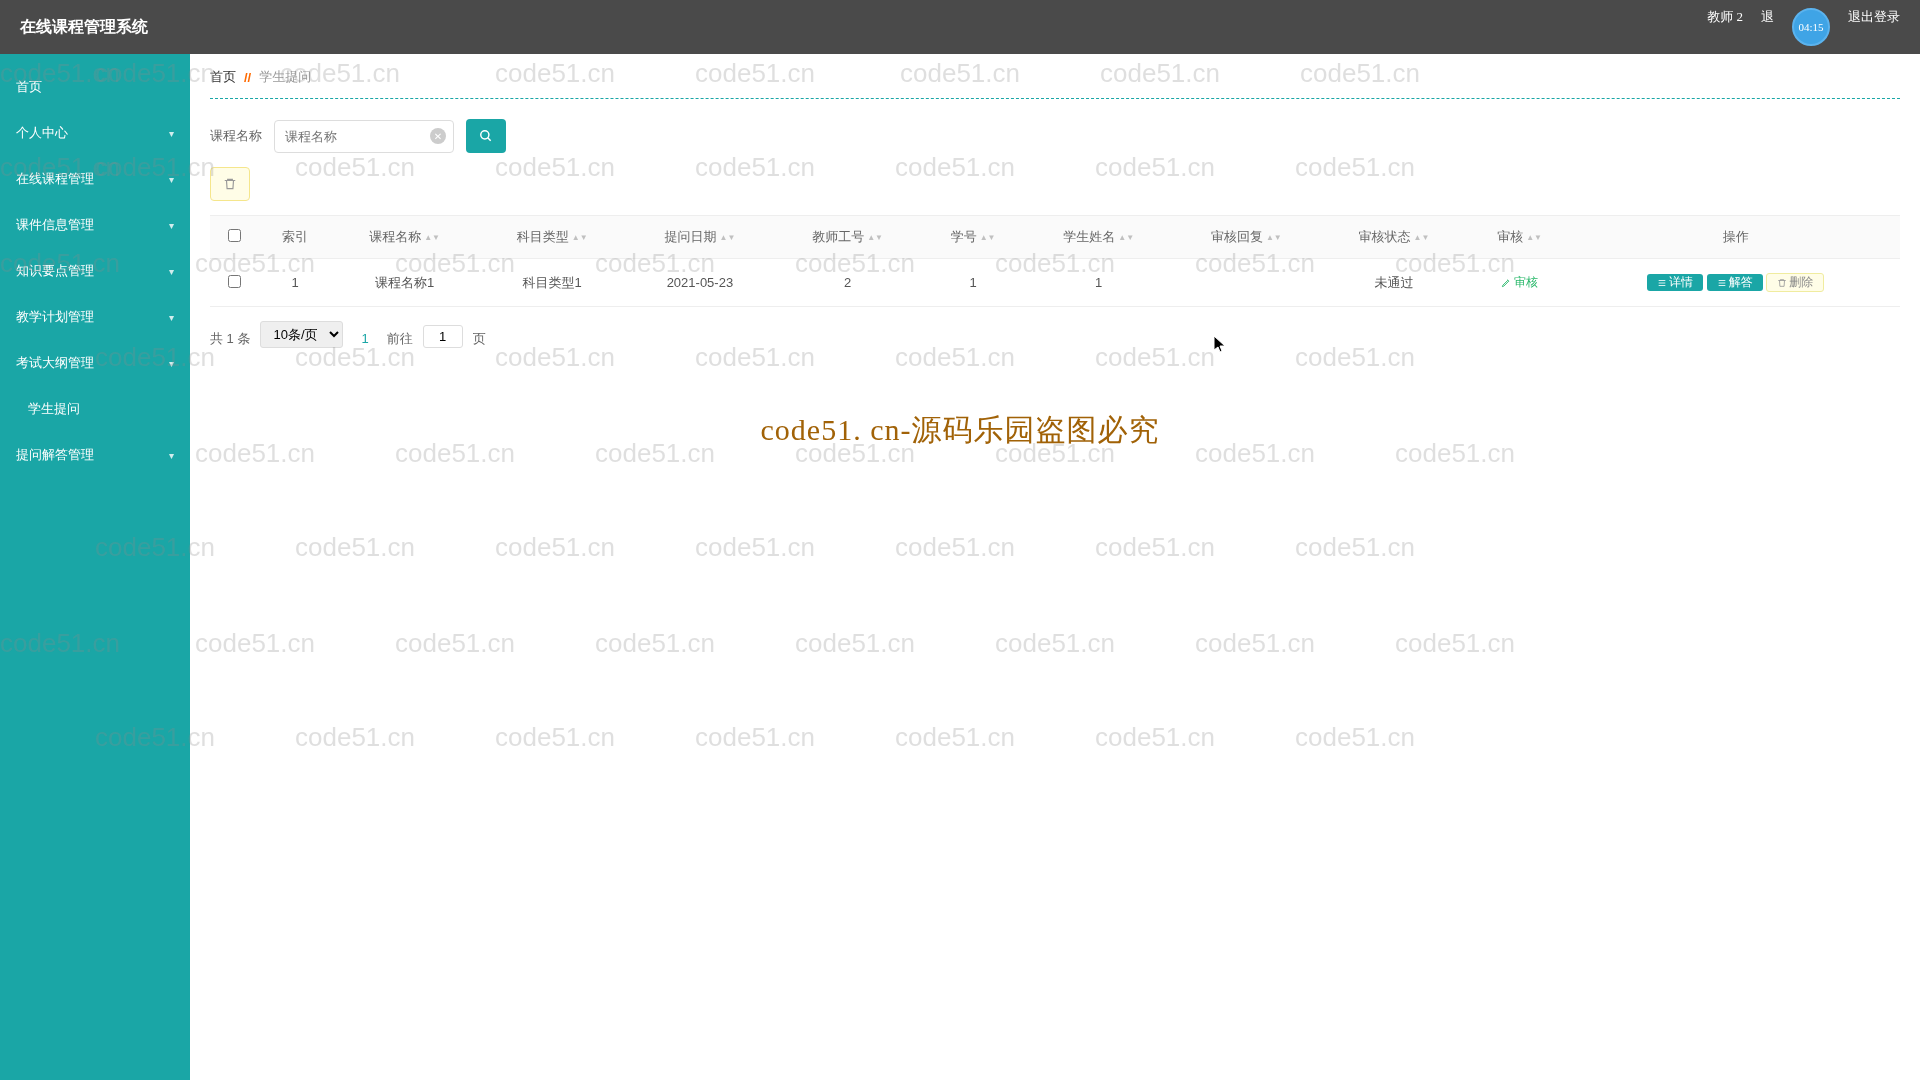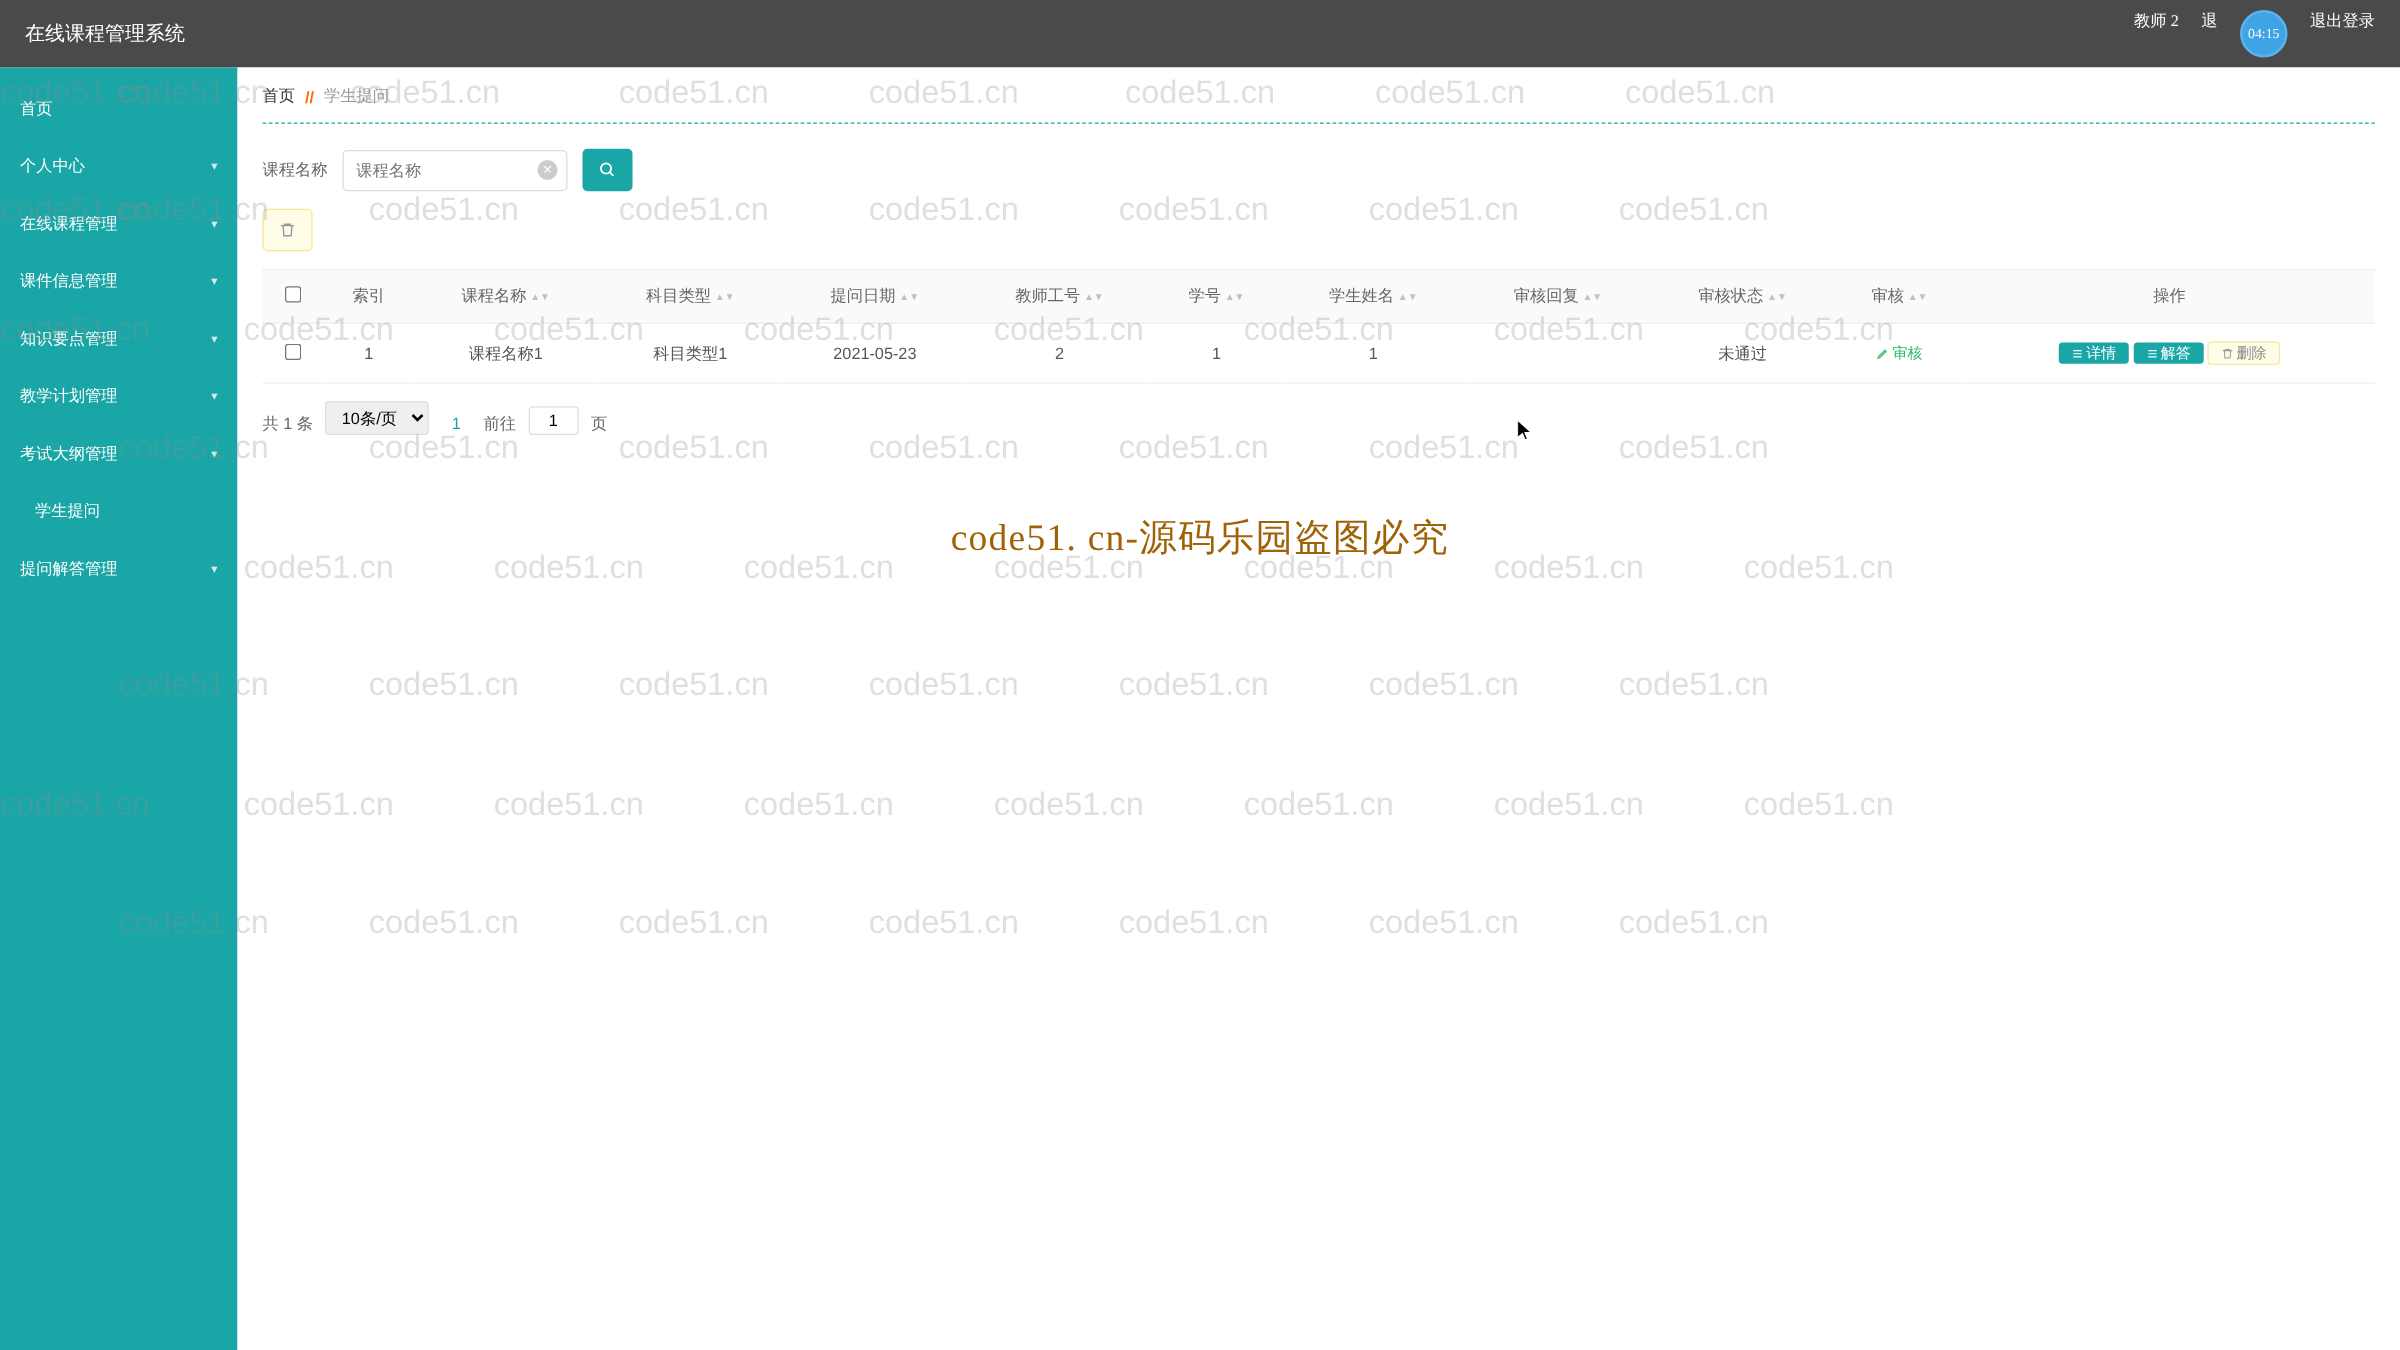--- a/index.html
+++ b/index.html
@@ -1,19 +1,19 @@
 <!DOCTYPE html>
 <html><head>
 <meta charset="utf-8">
 <style>
 * { margin: 0; padding: 0; box-sizing: border-box; }
 body { font-family: "Microsoft YaHei", sans-serif; font-size: 13px; background: #f5f5f5; width: 1920px; height: 1080px; overflow: hidden; position: relative; }
 
 .header { height: 54px; background: #4a4a4a; color: #fff; display: flex; align-items: center; padding: 0 20px; }
-.header-title { font-size: 16px; font-weight: 400; flex: 1; }
+.header-title { font-size: 16px; font-weight: 700; flex: 1; }
 .header-right { display: flex; gap: 18px; font-size: 13px; font-family: Liberation Serif, serif; }
 .avatar { width: 38px; height: 38px; border-radius: 50%; background: #3fa4e6; display: flex; align-items: center; justify-content: center; font-size: 11px; color: #fff; border: 2px solid #5bb3ee; }
 
 .layout { display: flex; height: calc(100% - 54px); }
 .sidebar { width: 190px; background: #1aa6a6; color: #fff; padding-top: 10px; }
 .menu-item { padding: 14px 16px; font-size: 13px; cursor: pointer; display: flex; align-items: center; justify-content: space-between; }
 .menu-item.sub { padding-left: 28px; }
 .menu-item .chev { font-size: 10px; opacity: 0.8; }
 
 .content { flex: 1; background: #fff; padding: 14px 20px; position: relative; }

